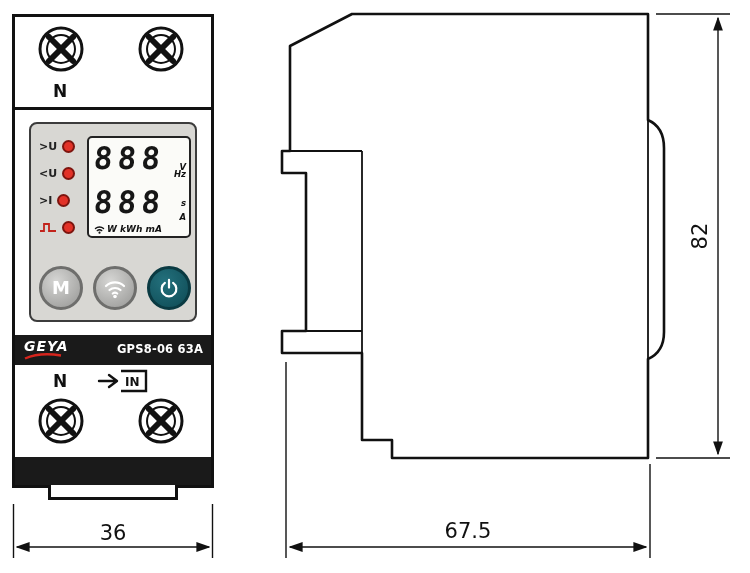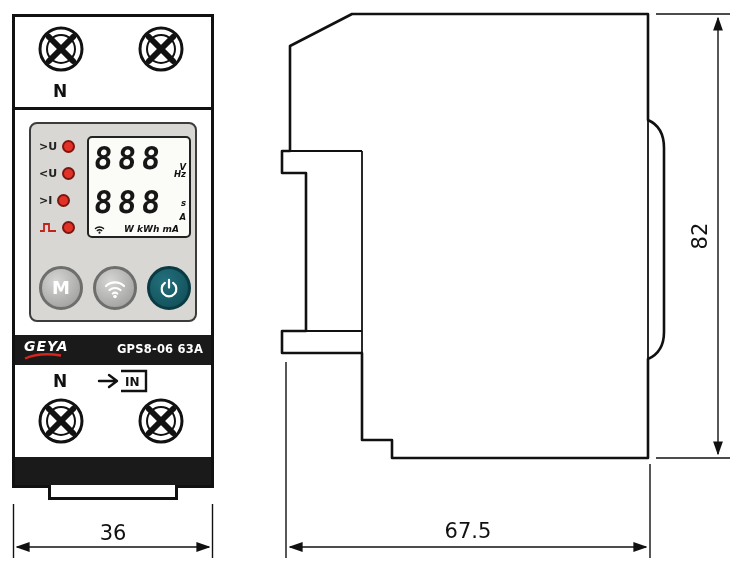--- a/index.html
+++ b/index.html
@@ -25,21 +25,21 @@
          background:#d8d7d3;border:2px solid #3c3c3c;border-radius:8px;box-sizing:border-box;}
   .led-row{position:absolute;left:8px;display:flex;align-items:center;gap:5px;height:12px;}
   .led-label{font-size:11px;font-weight:bold;color:#222;line-height:1;}
   .led-dot{width:9px;height:9px;border-radius:50%;background:#e23228;border:2px solid #7d150f;box-sizing:content-box;}
 
   #lcd{position:absolute;left:56px;top:12px;width:104px;height:102px;background:#fbfbf8;
        border:2px solid #222;border-radius:5px;box-sizing:border-box;}
   .digits{position:absolute;left:5px;font-family:"DejaVu Sans Mono",monospace;font-weight:bold;
           font-size:31px;line-height:1;letter-spacing:5px;color:#161616;transform:skewX(-5deg);}
   .lcd-unit{position:absolute;right:3px;font-size:8.5px;font-weight:bold;font-style:italic;color:#111;line-height:1;}
-  #lcd-bottom{position:absolute;left:5px;bottom:2px;display:flex;align-items:center;gap:19px;}
+  #lcd-bottom{position:absolute;left:5px;bottom:2px;display:flex;align-items:center;gap:2px;}
   #lcd-bottom span{font-size:9px;font-weight:bold;font-style:italic;color:#111;line-height:1;}
 
   .btn{position:absolute;top:142px;width:44px;height:44px;border-radius:50%;box-sizing:border-box;
        display:flex;align-items:center;justify-content:center;}
   .btn-gray{background:radial-gradient(circle at 38% 32%, #d6d6d4, #969694);border:3px solid #6e6e6c;}
   .btn-teal{background:radial-gradient(circle at 38% 32%, #23707c, #0e4a54);border:3px solid #0a3a42;}
   .btn-m-text{color:#fff;font-size:18px;font-weight:bold;line-height:1;}
 
   #fv-brand .logo{position:absolute;left:9px;top:4px;display:flex;flex-direction:column;align-items:flex-start;}
   #fv-brand .logo span{color:#fff;font-size:14px;font-weight:bold;font-style:italic;letter-spacing:1px;line-height:1;}

